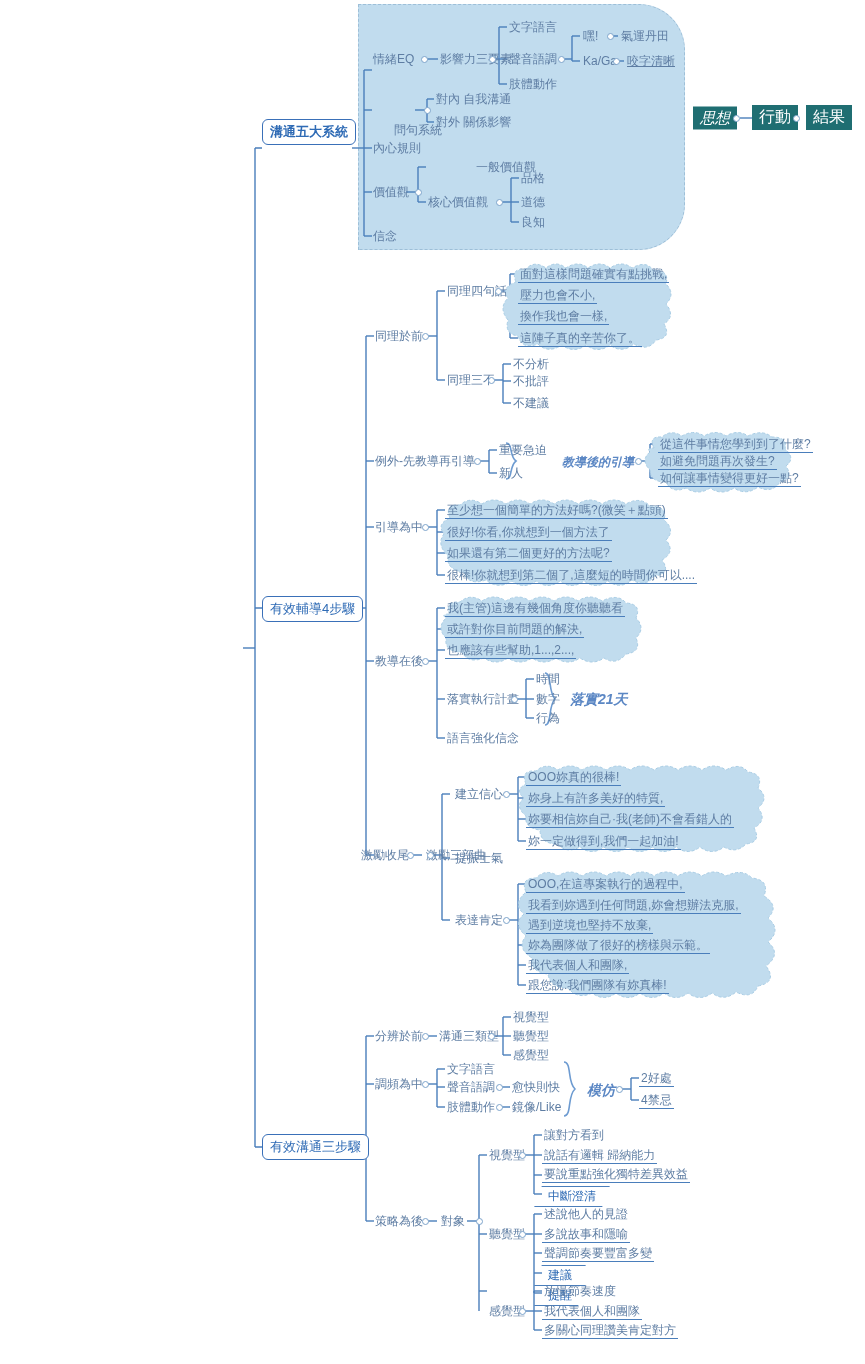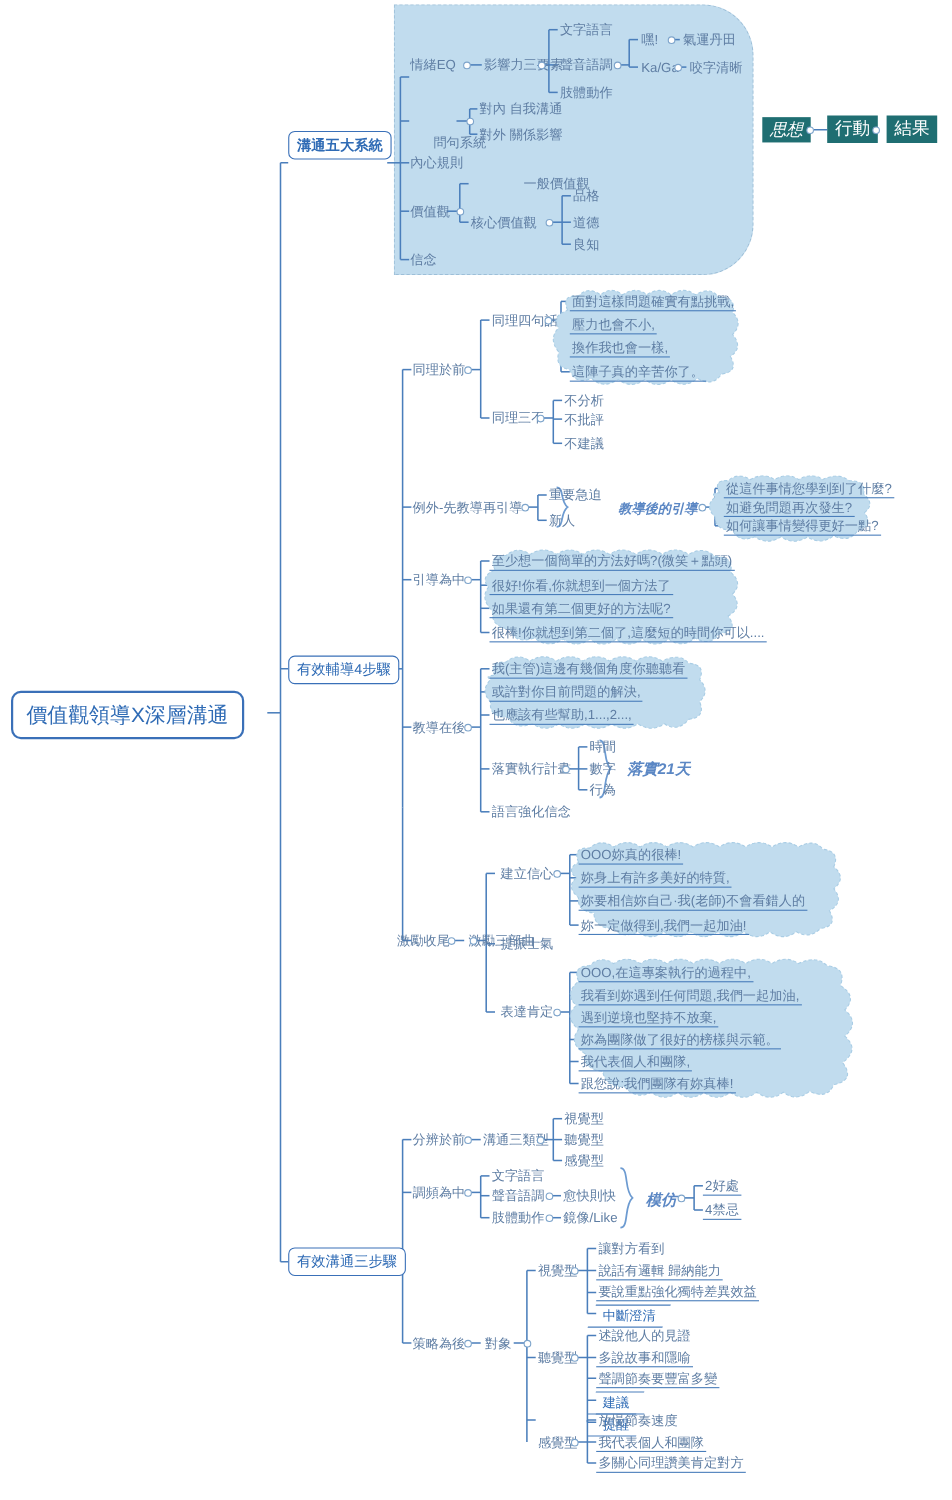--- a/index.html
+++ b/index.html
@@ -276,21 +276,20 @@
       <path d="M18,20 Q12,6 28,7 Q38,-2 50,6 Q62,-2 74,6 Q86,-2 98,6 Q110,-2 122,6 Q134,-2 146,6 Q158,-2 170,6 Q182,-2 194,6 Q206,-2 218,6 Q232,-2 240,8 Q256,10 250,24 Q262,34 250,44 Q260,56 246,64 Q254,78 238,80 Q228,90 216,83 Q204,92 192,83 Q180,92 168,83 Q156,92 144,83 Q132,92 120,83 Q108,92 96,83 Q84,92 72,83 Q58,90 50,80 Q32,80 32,66 Q16,64 18,52 Q6,42 16,34 Q6,26 18,20 Z" fill="#c1dcee" stroke="#a9cde5" stroke-width="1" stroke-dasharray="3,2"></path>
     </svg>
   </div>
 
   <div class="cloud" style="left:508px;top:870px;width:282px;height:130px;">
     <svg width="282" height="130" viewBox="0 0 282 130" preserveAspectRatio="none">
       <path d="M18,22 Q12,8 28,8 Q38,-2 50,6 Q62,-2 74,6 Q86,-2 98,6 Q110,-2 122,6 Q134,-2 146,6 Q158,-2 170,6 Q182,-2 194,6 Q206,-2 218,6 Q234,-2 244,8 Q262,10 256,26 Q272,36 260,48 Q274,60 260,72 Q274,84 258,96 Q270,112 250,116 Q244,130 228,122 Q216,132 204,123 Q192,132 180,123 Q168,132 156,123 Q144,132 132,123 Q120,132 108,123 Q96,132 84,123 Q70,130 60,118 Q42,118 40,104 Q22,102 24,88 Q8,78 18,66 Q4,54 16,44 Q4,34 18,22 Z" fill="#c1dcee" stroke="#a9cde5" stroke-width="1" stroke-dasharray="3,2"></path>
     </svg>
   </div>
 
-  <div class="root" style="left:10px;top:628px;">價值觀領導X深層溝通</div>
 
   <div class="branch" style="left:262px;top:119px;font-weight:bold;">溝通五大系統</div>
   <div class="branch" style="left:262px;top:596px;">有效輔導4步驟</div>
   <div class="branch" style="left:262px;top:1134px;">有效溝通三步驟</div>
 
   <div class="teal ital" style="left:693px;top:118px;transform:translateY(-50%);">思想</div>
   <div class="teal" style="left:752px;top:105px;">行動</div>
   <div class="teal" style="left:806px;top:105px;">結果</div>
   <div class="dot" style="left:733px;top:115px;"></div>
   <div class="dot" style="left:793px;top:115px;"></div>
@@ -303,21 +302,21 @@
   <div class="node plain" style="left:507px;top:20px;">文字語言</div>
   <div class="node plain" style="left:507px;top:52px;">聲音語調</div>
   <div class="dot" style="left:558px;top:56px;"></div>
   <div class="node plain" style="left:507px;top:77px;">肢體動作</div>
 
   <div class="node plain" style="left:581px;top:29px;">嘿!</div>
   <div class="dot" style="left:607px;top:33px;"></div>
   <div class="node plain" style="left:619px;top:29px;">氣運丹田</div>
   <div class="node plain" style="left:581px;top:54px;">Ka/Ga</div>
   <div class="dot" style="left:613px;top:58px;"></div>
-  <div class="node plain" style="left:625px;top:54px;">咬字清晰</div>
+  <div class="node plain" style="left:625px;top:54px;text-decoration:underline;">咬字清晰</div>
 
   <div class="node plain" style="left:392px;top:103px;margin-top:20px;">問句系統</div>
   <div class="dot" style="left:424px;top:107px;"></div>
   <div class="node plain" style="left:434px;top:92px;">對內 自我溝通</div>
   <div class="node plain" style="left:434px;top:115px;">對外 關係影響</div>
 
   <div class="node plain" style="left:371px;top:141px;">內心規則</div>
 
   <div class="node plain" style="left:371px;top:185px;">價值觀</div>
   <div class="dot" style="left:415px;top:189px;"></div>
@@ -389,21 +388,21 @@
   <div class="node u" style="left:526px;top:770px;">OOO妳真的很棒!</div>
   <div class="node u" style="left:526px;top:791px;">妳身上有許多美好的特質,</div>
   <div class="node u" style="left:526px;top:812px;">妳要相信妳自己·我(老師)不會看錯人的</div>
   <div class="node u" style="left:526px;top:834px;">妳一定做得到,我們一起加油!</div>
 
   <div class="node plain" style="left:453px;top:851px;">提振士氣</div>
 
   <div class="node plain" style="left:453px;top:913px;">表達肯定</div>
   <div class="dot" style="left:503px;top:917px;"></div>
   <div class="node u" style="left:526px;top:877px;">OOO,在這專案執行的過程中,</div>
-  <div class="node u" style="left:526px;top:898px;">我看到妳遇到任何問題,我們一起加油,</div>
+  <div class="node u" style="left:526px;top:898px;">我看到妳遇到任何問題,妳會想辦法克服,</div>
   <div class="node u" style="left:526px;top:918px;">遇到逆境也堅持不放棄,</div>
   <div class="node u" style="left:526px;top:938px;">妳為團隊做了很好的榜樣與示範。</div>
   <div class="node u" style="left:526px;top:958px;">我代表個人和團隊,</div>
   <div class="node u" style="left:526px;top:978px;">跟您說:我們團隊有妳真棒!</div>
 
   <div class="node plain" style="left:373px;top:1029px;">分辨於前</div>
   <div class="dot" style="left:422px;top:1033px;"></div>
   <div class="node plain" style="left:437px;top:1029px;">溝通三類型</div>
   <div class="dot" style="left:488px;top:1033px;"></div>
   <div class="node plain" style="left:511px;top:1010px;">視覺型</div>

